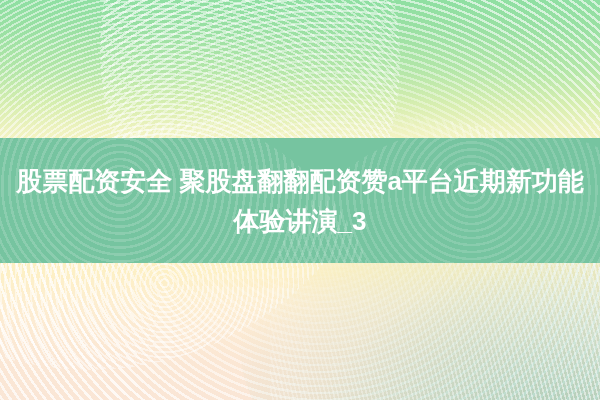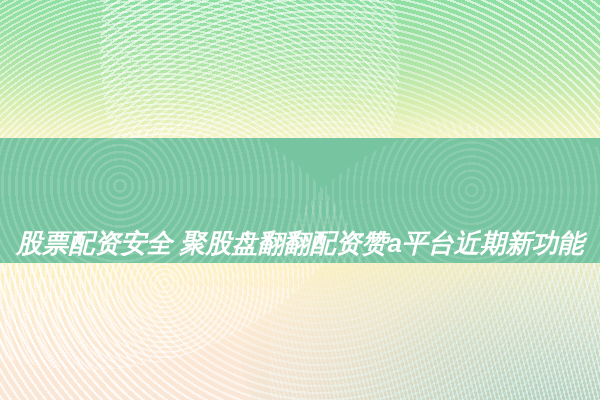--- a/index.html
+++ b/index.html
@@ -133,23 +133,22 @@
   .title-band {
     position: absolute;
     left: 0;
     right: 0;
     top: 138px;
     height: 125px;
     background: #76c4a0;
     display: flex;
     flex-direction: column;
     align-items: center;
-    justify-content: flex-end;
+    justify-content: center;
     overflow: hidden;
-    font-style: italic;
   }
 
   
   .band-arcs {
     position: absolute;
     left: -140px;
     bottom: -300px;
     width: 520px;
     height: 460px;
     border-radius: 50%;
@@ -199,15 +198,16 @@
   <div class="deco deco-ul"></div>
   <div class="deco deco-ur"></div>
   <div class="deco deco-low"></div>
   <div class="deco deco-teal"></div>
   <div class="deco deco-hatch"></div>
 
   <div class="title-band">
     <div class="band-arcs"></div>
     <div class="band-arcs-r"></div>
     <div class="title-line">股票配资安全 聚股盘翻翻配资赞a平台近期新功能</div>
+    <div class="title-line">体验讲演_3</div>
   </div>
 
 </div>
 
 </body></html>

